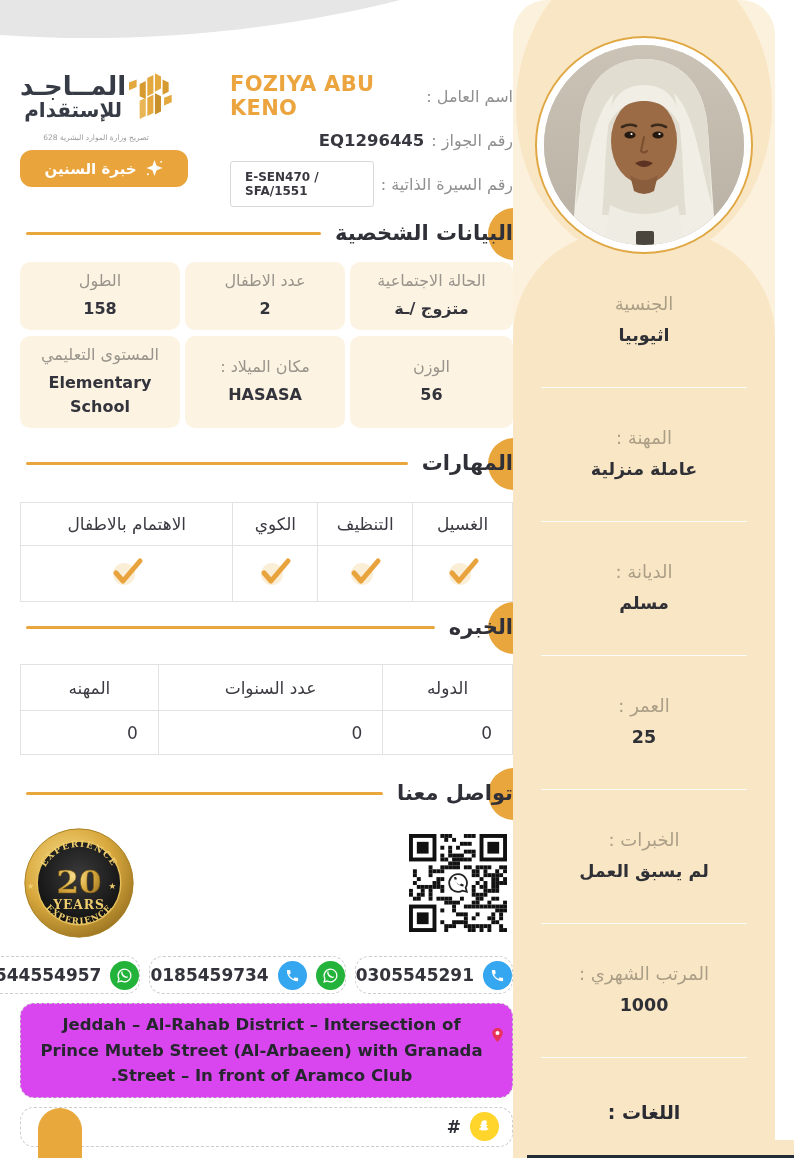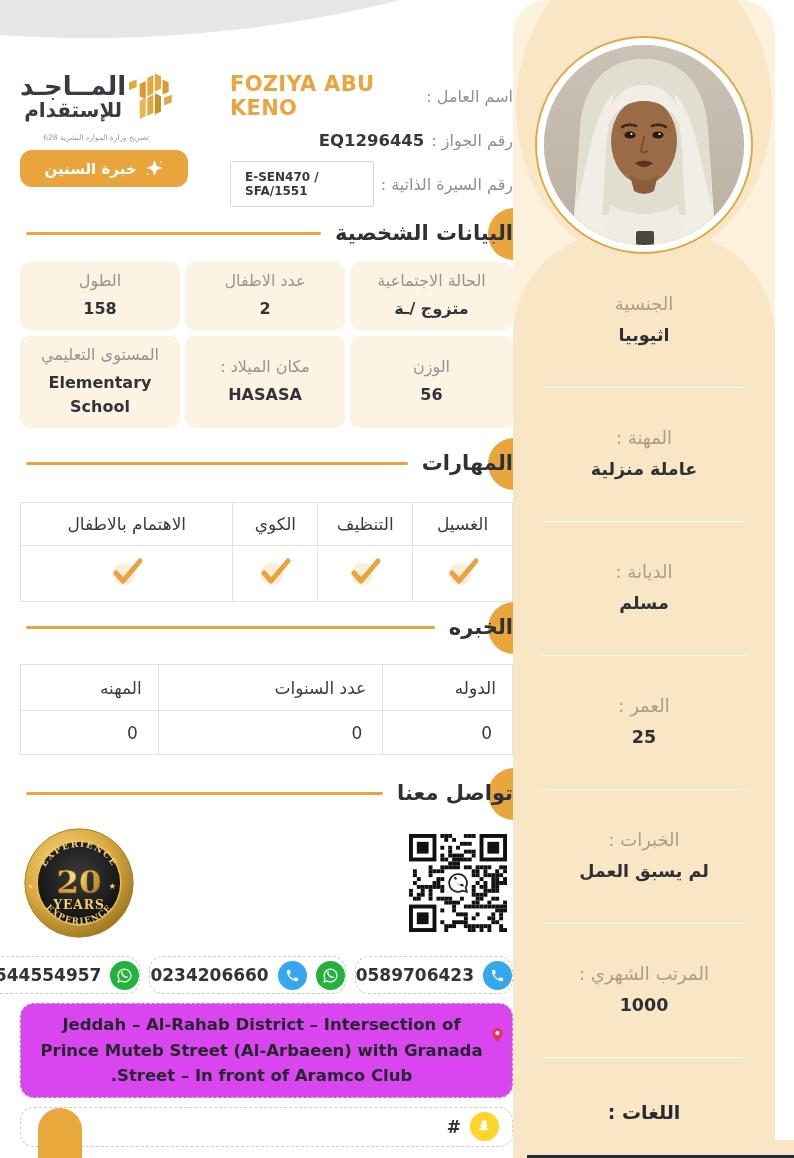--- a/index.html
+++ b/index.html
@@ -41,21 +41,21 @@
   .card { background:#FCF3E2; border-radius:10px; min-height:58px; padding:9px 6px; display:flex; flex-direction:column; justify-content:center; gap:7px; text-align:center; }
   .c-lbl { color:#99948B; font-size:16px; }
   .c-val { color:#33333B; font-weight:800; font-size:16px; line-height:1.5; }
 
   table { border-collapse:collapse; width:493px; background:#fff; }
   .skills-table { margin-top:22px; }
   .exp-table { margin-top:20px; }
   td,th { border:1px solid #E2E2E2; font-weight:400; }
   .skills-table th { height:43px; font-size:17px; color:#3A3A42; text-align:center; }
   .skills-table td { height:56px; text-align:center; }
-  .exp-table th { height:46px; font-size:17px; color:#3A3A42; text-align:right; padding:0 16px; }
+  .exp-table th { height:46px; font-size:17px; color:#3A3A42; padding:0 16px; }
   .exp-table td { height:44px; font-size:17px; color:#3A3A42; text-align:right; padding:0 20px; direction:ltr; }
   .exp-table td { text-align:right; }
 
   .contact-row { margin-top:16px; display:flex; align-items:center; justify-content:space-between; padding:0 6px 0 2px; }
   .qr-wrap { width:98px; height:98px; }
   .medal { width:114px; height:114px; }
 
   .phones { margin-top:16px; display:flex; gap:9px; }
   .pill { border:1.6px dashed #CDCDCD; border-radius:14px; background:#fff; height:38px; display:flex; align-items:center; justify-content:center; gap:9px; direction:ltr; color:#33333B; font-weight:800; font-size:17px; }
   .pill-1 { flex:0 0 145px; } .pill-2 { flex:0 0 174px; } .pill-3 { flex:1; }
@@ -485,29 +485,29 @@
           </text>
           <text x="60" y="70" font-size="34" font-weight="bold" fill="url(#goldG)" stroke="#7A5A14" stroke-width="0.6" text-anchor="middle" font-family="DejaVu Serif, serif">20</text>
           <text x="60" y="87" font-size="13" font-weight="bold" fill="#F0CE6E" letter-spacing="1" text-anchor="middle" font-family="DejaVu Serif, serif">YEARS</text>
           <text x="13" y="66" font-size="9" fill="#F0CE6E">★</text>
           <text x="99" y="66" font-size="9" fill="#F0CE6E">★</text>
         </svg>
       </div>
 
       <div class="phones">
         <div class="pill pill-1">
-          <span>0589706423</span>
+          <span>0305545291</span>
           <span class="cic cic-phone">
             <svg width="15" height="15" viewBox="0 0 24 24">
                 <path d="M6.6 10.8c1.5 2.9 3.7 5.1 6.6 6.6l2.2-2.2c.3-.3.7-.4 1-.2 1.1.4 2.3.6 3.6.6.6 0 1 .4 1 1V20c0 .6-.4 1-1 1C10.6 21 3 13.4 3 4c0-.6.4-1 1-1h3.5c.6 0 1 .4 1 1 0 1.2.2 2.4.6 3.6.1.3 0 .7-.2 1l-2.3 2.2z" fill="#fff"></path>
               </svg>
           </span>
         </div>
         <div class="pill pill-2">
-          <span>0234206660</span>
+          <span>0185459734</span>
           <span class="cic cic-phone">
             <svg width="15" height="15" viewBox="0 0 24 24">
                 <path d="M6.6 10.8c1.5 2.9 3.7 5.1 6.6 6.6l2.2-2.2c.3-.3.7-.4 1-.2 1.1.4 2.3.6 3.6.6.6 0 1 .4 1 1V20c0 .6-.4 1-1 1C10.6 21 3 13.4 3 4c0-.6.4-1 1-1h3.5c.6 0 1 .4 1 1 0 1.2.2 2.4.6 3.6.1.3 0 .7-.2 1l-2.3 2.2z" fill="#fff"></path>
               </svg>
           </span>
           <span class="cic cic-wa">
             <svg width="17" height="17" viewBox="0 0 24 24">
                 <path d="M12 3a9 9 0 0 0-7.8 13.5L3 21l4.6-1.2A9 9 0 1 0 12 3z" fill="none" stroke="#fff" stroke-width="1.8"></path>
                 <path d="M9 7.8c.9 3 3 5.1 6 6l1.2-1.2.3 2.4-2 .6c-3.9-.9-6.4-3.4-7.3-7.3l.6-2 2.4.3L9 7.8z" fill="#fff"></path>
               </svg>

